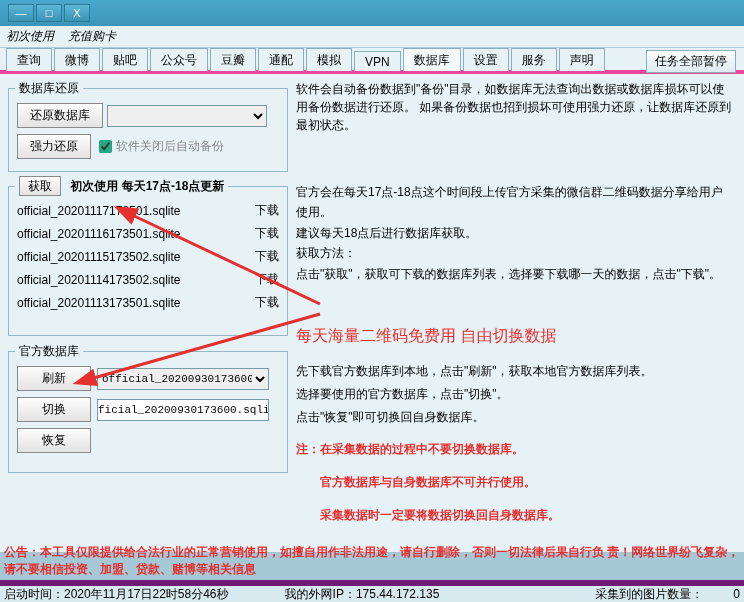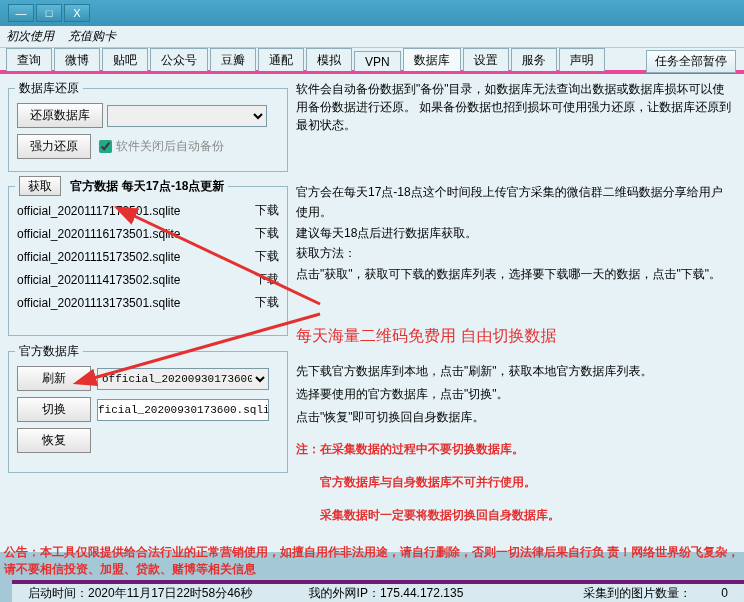--- a/index.html
+++ b/index.html
@@ -45,21 +45,21 @@
 .desc-right2 .redbanner { color: #e53030; font-size: 16px; margin-top: 38px; }
 
 .fs-db { width: 280px; height: 130px; position: absolute; top: 265px; left: 0; }
 .fs-db .grow { display: flex; align-items: center; gap: 6px; margin: 6px 8px; }
 .fs-db select, .fs-db input[type="text"] { width: 172px; height: 22px; font-size: 11px; font-family: "Courier New"; border: 1px solid #7a9aa6; }
 
 .desc-right3 { position: absolute; top: 286px; left: 296px; right: 10px; font-size: 12px; line-height: 1.9; }
 .desc-right3 .warn { color: #e53030; font-weight: bold; margin-top: 10px; }
 
 .footer-warn { position: absolute; bottom: 24px; left: 4px; right: 4px; font-size: 12px; color: #e53030; font-weight: bold; line-height: 1.4; }
-.statusbar { position: absolute; bottom: 0; left: 0; right: 0; height: 22px; background: #d8e9ef; border-top: 4px solid #701a75; display: flex; align-items: center; font-size: 12px; padding: 0 16px; margin-left: 12px; }
+.statusbar { position: absolute; bottom: 0; left: 0; right: 0; height: 22px; background: #d8e9ef; border-top: 6px solid #701a75; display: flex; align-items: center; font-size: 12px; padding: 0 4px; }
 .statusbar .seg { margin-right: 16px; }
 .statusbar .seg.ip { margin-left: 40px; }
 .statusbar .seg.last { margin-left: auto; margin-right: 30px; }
 
 
 .arrow { position: absolute; pointer-events: none; }
 .arrow svg { overflow: visible; }
 </style>
 </head>
 <body>
@@ -108,21 +108,21 @@
         <span>软件关闭后自动备份</span>
       </label>
     </div>
   </fieldset>
 
   <div class="desc-right">软件会自动备份数据到"备份"目录，如数据库无法查询出数据或数据库损坏可以使用备份数据进行还原。 如果备份数据也招到损坏可使用强力还原，让数据库还原到最初状态。</div>
 
   <fieldset class="fs-fetch">
     <legend>
       <span class="lbtn">获取</span>
-      <b>官方数据 每天17点-18点更新</b>
+      <b>初次使用 每天17点-18点更新</b>
     </legend>
     <div class="list" id="filelist">
         <div class="row">
           <span>official_20201117173501.sqlite</span>
           <span class="dl">下载</span>
         </div>
         <div class="row">
           <span>official_20201116173501.sqlite</span>
           <span class="dl">下载</span>
         </div>

